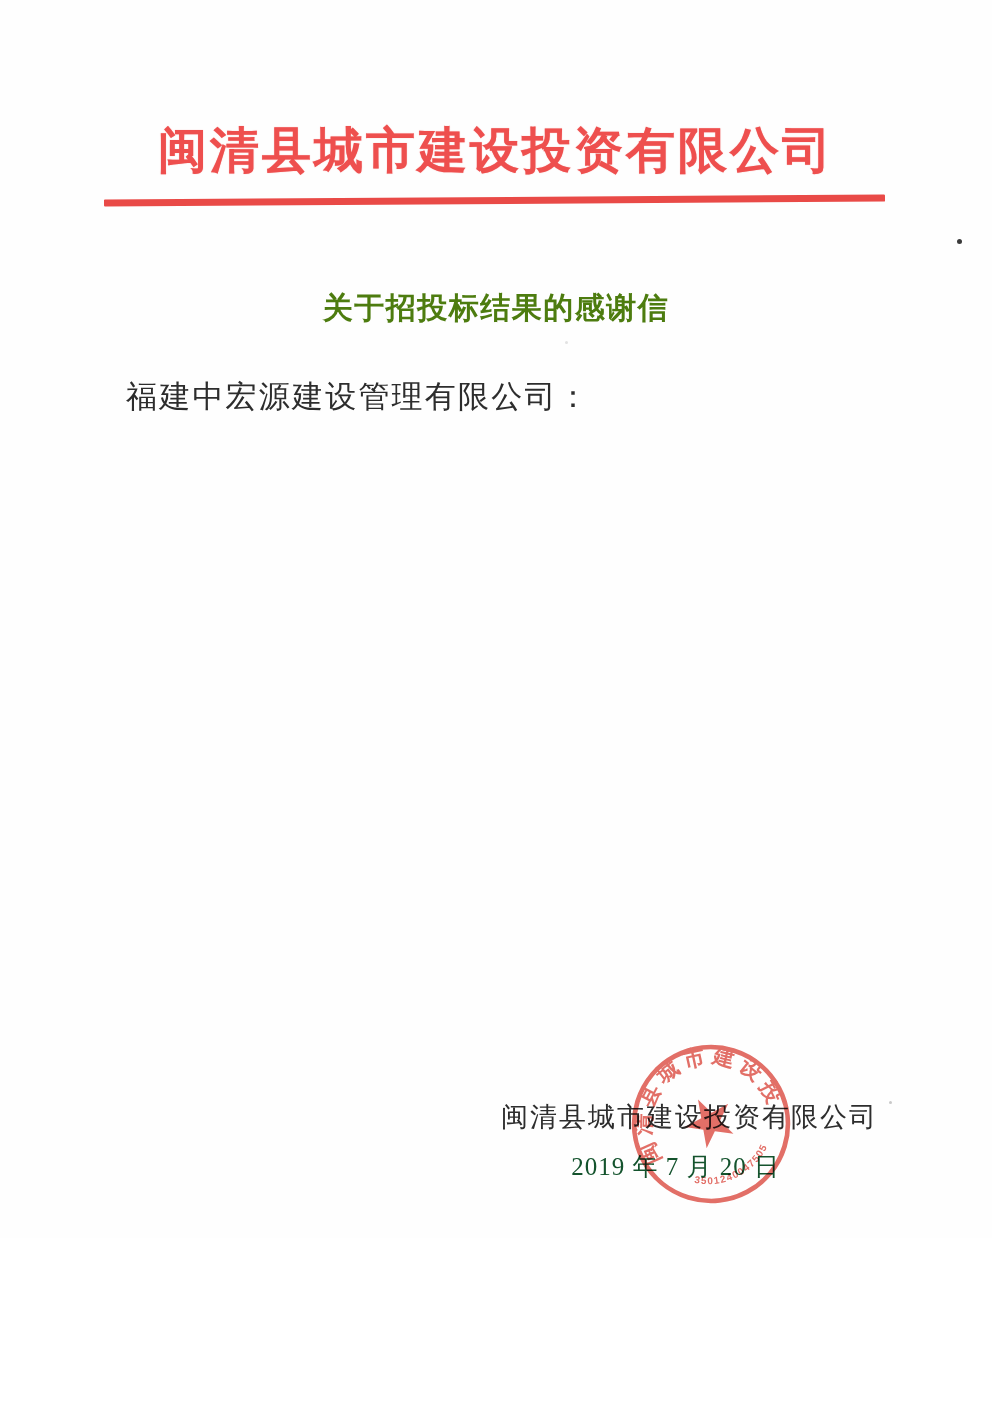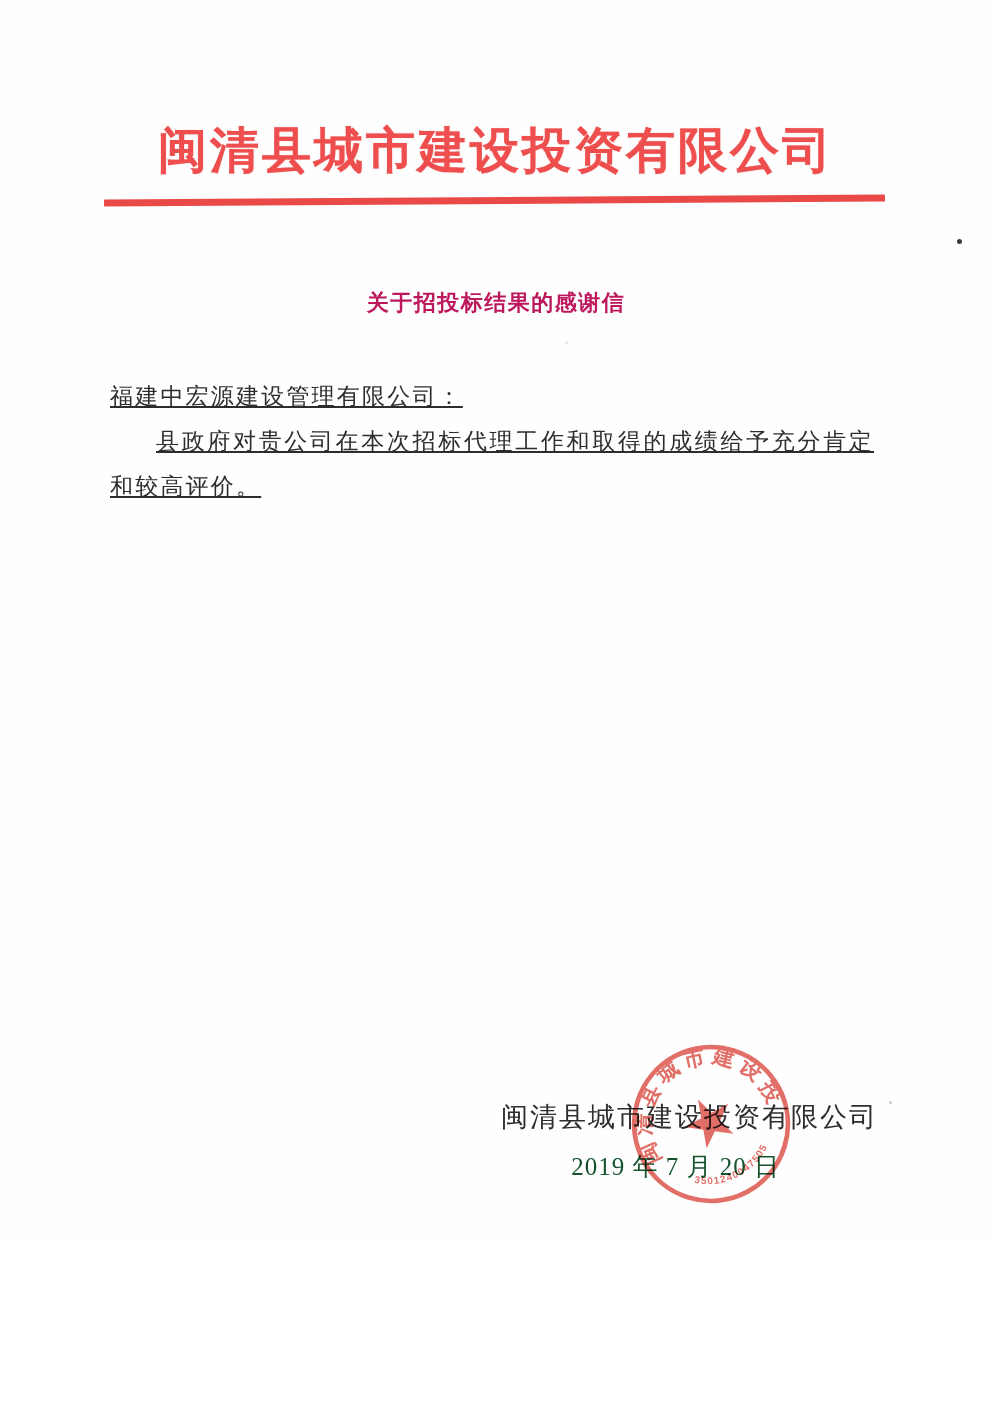--- a/index.html
+++ b/index.html
@@ -35,38 +35,37 @@
     border-radius: 1px;
   }
   
   .letter-title {
     position: absolute;
     left: 0; right: 0;
     top: 288px;
     margin: 0;
     text-align: center;
     font-family: "Liberation Sans", sans-serif;
-    font-size: 22px;
+    font-size: 30px;
     font-weight: 700;
     letter-spacing: 1.5px;
-    color: #be185d;
+    color: #4d7c0f;
   }
   
   .letter-body {
     position: absolute;
-    left: 110px;
+    left: 126px;
     width: 764px;
     top: 374px;
-    font-size: 23px;
+    font-size: 31px;
     line-height: 45px;
     letter-spacing: 2.2px;
     color: #2d2d2d;
     text-align: justify;
     text-justify: inter-ideograph;
-    text-decoration: underline;
   }
   .letter-body p { margin: 0; }
   .letter-body p.indent { text-indent: 2em; }
   
   .signature-company {
     position: absolute;
     right: 114px;
     top: 1099px;
     font-size: 27px;
     letter-spacing: 2px;
@@ -112,21 +111,20 @@
 <div class="page">
 
   <div class="letterhead">闽清县城市建设投资有限公司</div>
 
   <div class="letterhead-rule"></div>
 
   <h1 class="letter-title">关于招投标结果的感谢信</h1>
 
   <div class="letter-body">
     <p>福建中宏源建设管理有限公司：</p>
-    <p class="indent">县政府对贵公司在本次招标代理工作和取得的成绩给予充分肯定和较高评价。</p>
   </div>
 
   <div class="signature-company">闽清县城市建设投资有限公司</div>
 
   <div class="signature-date">2019 年 7 月 20 日</div>
 
   <svg class="company-seal" viewBox="0 0 220 220" xmlns="http://www.w3.org/2000/svg" aria-hidden="true">
     <defs>
       <path id="sealArc" d="M 41.1 122.2 A 70 70 0 1 1 178.9 122.2" fill="none"></path>
       <path id="sealCodeArc" d="M 60 160 A 76 76 0 0 0 160 160" fill="none"></path>

